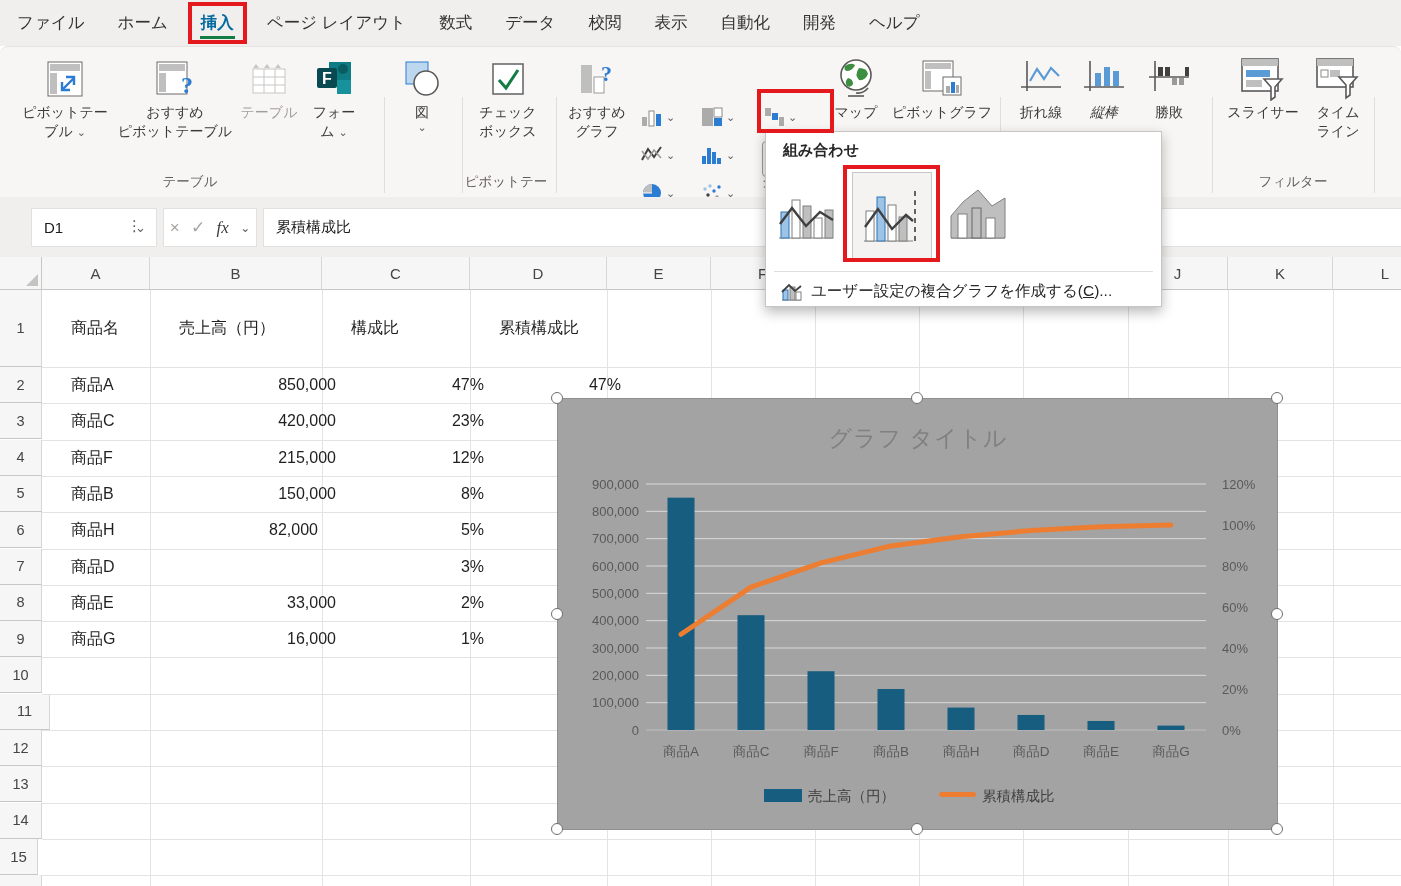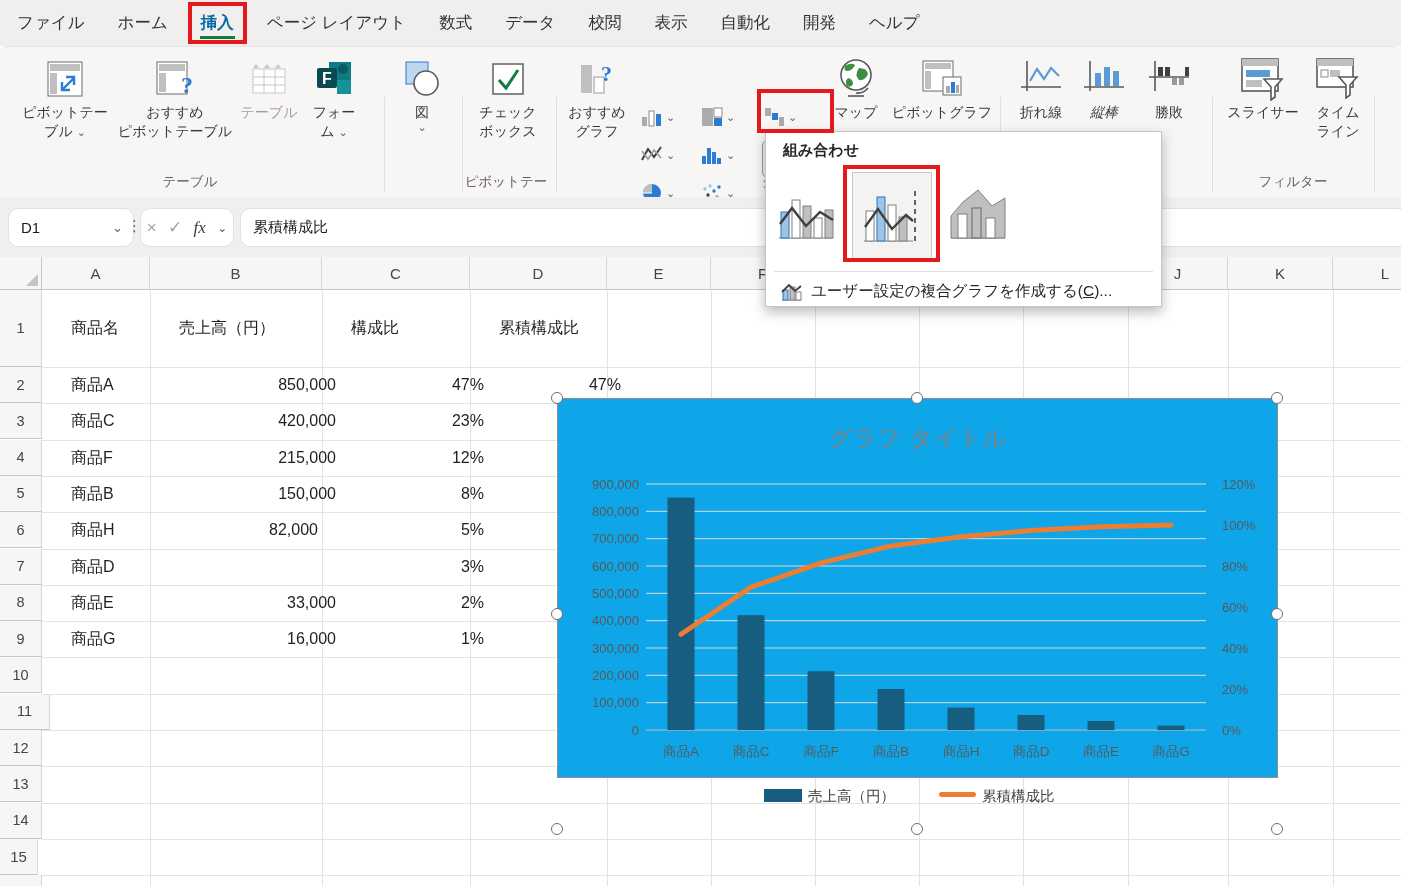--- a/index.html
+++ b/index.html
@@ -22,35 +22,35 @@
   .blabel.dis{color:#A19F9D;}
   .glabel{position:absolute;top:126px;font-size:13.5px;color:#605E5C;white-space:nowrap;transform:translateX(-50%);}
   .vsep{position:absolute;top:54px;width:1px;height:86px;background:#E1DFDD;}
   .vsep.full{top:50px;height:96px;}
   .smallbtn{position:absolute;display:flex;align-items:center;gap:2px;cursor:default;}
   .chev{font-size:11px;color:#605E5C;line-height:10px;}
   .combo-open{position:absolute;left:762px;top:94px;width:66px;height:34px;background:#F3F2F1;
               border:1px solid #9d9b99;border-radius:4px;display:flex;align-items:center;justify-content:center;gap:5px;}
   
   #fbar{position:absolute;left:0;top:197px;width:1401px;height:60px;background:#F1EFED;}
-  .whitebox{position:absolute;background:#fff;border:1px solid #E3E1DF;border-radius:10px;height:37px;top:11px;
-            display:flex;align-items:center;font-size:15px;color:#1b1b1b;}
+  .whitebox{position:absolute;background:#fff;border:1px solid #E3E1DF;border-radius:0;height:37px;top:11px;
+            display:flex;align-items:center;font-size:15px;color:#1b1b1b;margin-left:23px;}
   .fxgray{color:#A6A4A2;font-size:17px;}
   
   #sheet{position:absolute;left:0;top:257px;width:1401px;height:629px;overflow:hidden;background:#fff;}
   .hcell{position:absolute;background:#F6F6F6;display:flex;align-items:center;justify-content:center;
          font-size:15px;color:#454545;box-sizing:border-box;border-right:1px solid #D8D6D4;border-bottom:1px solid #C9C7C5;}
   .grid-v{position:absolute;width:1px;background:#E3E3E3;}
   .grid-h{position:absolute;height:1px;background:#E3E3E3;}
   .cell{position:absolute;font-size:16px;color:#1f1f1f;display:flex;align-items:center;white-space:nowrap;margin-left:20px;}
   .cell.r{justify-content:flex-end;}
   .corner{position:absolute;background:#F6F6F6;border-right:1px solid #C9C7C5;border-bottom:1px solid #C9C7C5;box-sizing:border-box;}
   .corner:after{content:"";position:absolute;right:3px;bottom:3px;border-style:solid;border-width:0 0 12px 12px;border-color:transparent transparent #C6C4C2 transparent;}
   
-  #chart{position:absolute;left:557px;top:398px;width:721px;height:380px;background:#0ea5e9;
+  #chart{position:absolute;left:557px;top:398px;width:721px;height:432px;background:#a3a3a3;
          border:1px solid #8f8f8f;box-sizing:border-box;z-index:10;}
   .handle{position:absolute;width:12px;height:12px;border-radius:50%;background:#fff;border:1.5px solid #6f6f6f;
           box-sizing:border-box;z-index:20;}
   
   #combomenu{position:absolute;left:765px;top:131px;width:397px;height:176px;background:#fff;
              border:1px solid #C7C5C3;box-shadow:0 5px 12px rgba(0,0,0,.28);z-index:50;box-sizing:border-box;}
   #combomenu .hdr{position:absolute;left:17px;top:9px;font-size:15px;font-weight:bold;color:#262626;}
   .thumb{position:absolute;top:44px;width:64px;height:76px;display:flex;align-items:center;justify-content:center;}
   .thumb.sel{left:86px;width:80px;top:40px;height:88px;background:#F5F3F2;border:1px solid #C8C6C4;box-sizing:border-box;}
   .menudiv{position:absolute;left:8px;right:8px;top:139px;height:1px;background:#E1DFDD;}

